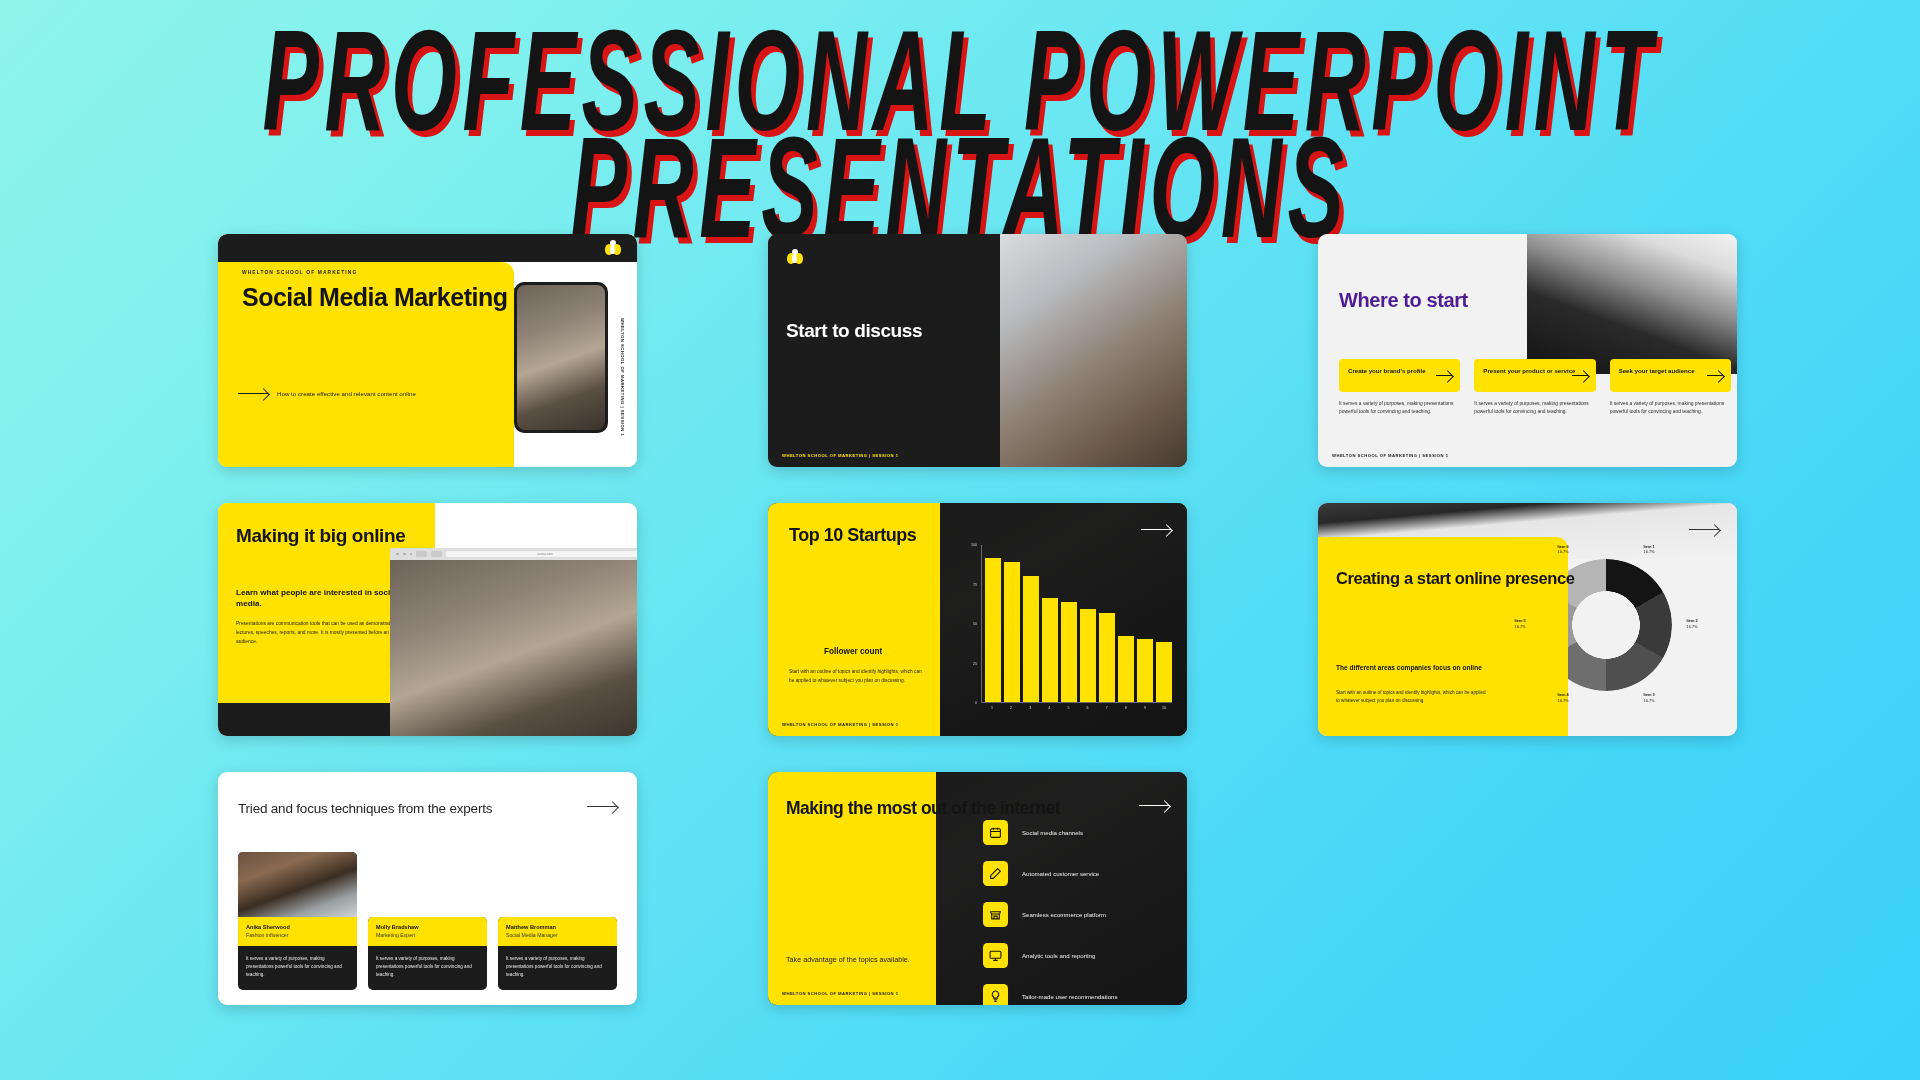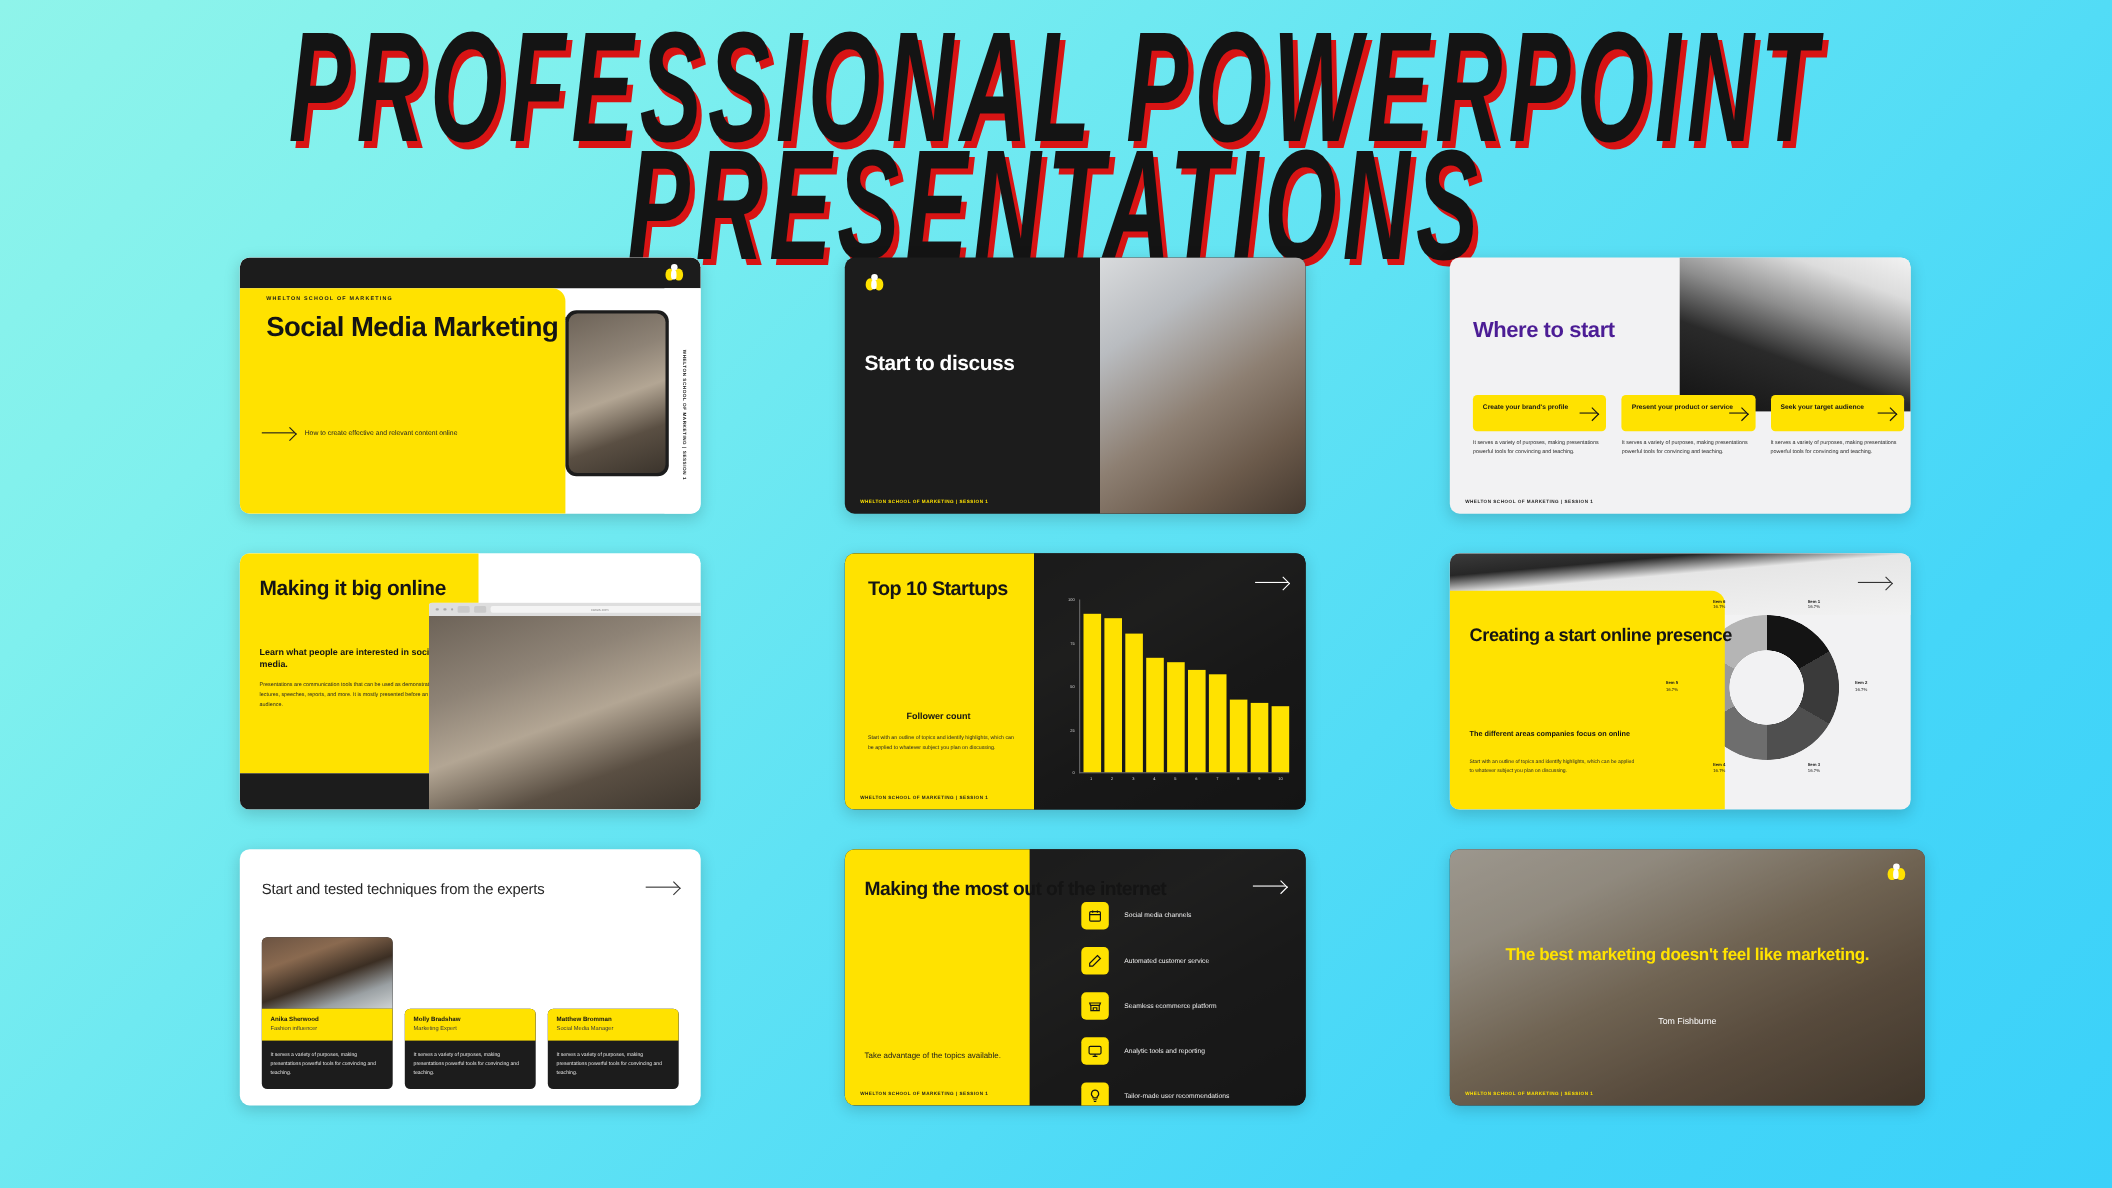--- a/index.html
+++ b/index.html
@@ -342,21 +342,21 @@
         <div class="lab" style="left: 309px; top: 40.5218px; width: 44px;"><b>Item 1</b><span>16.7%</span></div>
         <div class="lab" style="left: 352px; top: 115px; width: 44px;"><b>Item 2</b><span>16.7%</span></div>
         <div class="lab" style="left: 309px; top: 189.478px; width: 44px;"><b>Item 3</b><span>16.7%</span></div>
         <div class="lab" style="left: 223px; top: 189.478px; width: 44px;"><b>Item 4</b><span>16.7%</span></div>
         <div class="lab" style="left: 180px; top: 115px; width: 44px;"><b>Item 5</b><span>16.7%</span></div>
         <div class="lab" style="left: 223px; top: 40.5218px; width: 44px;"><b>Item 6</b><span>16.7%</span></div>
       </div>
   </div>
 
   <div class="slide s7">
-    <div class="h1">Start and tested techniques from the experts</div>
+    <div class="h1">Tried and focus techniques from the experts</div>
     <div class="arrow-r"></div>
     <div class="cards">
       <div class="card">
         <div class="pic ph ph-woman"></div>
         <div class="nm">
           <b>Anika Sherwood</b>
           <span>Fashion influencer</span>
         </div>
         <div class="bd">It serves a variety of purposes, making presentations powerful tools for convincing and teaching.</div>
       </div>
@@ -423,26 +423,14 @@
         <div class="ic">
           <svg width="13" height="13" viewBox="0 0 24 24" fill="none" stroke="#141414" stroke-width="2">
             <path d="M9 18h6M10 21h4M12 2a6 6 0 00-3.5 10.9V15h7v-2.1A6 6 0 0012 2z"></path>
             </svg>
         </div>
         <span>Tailor-made user recommendations</span>
       </div>
     </div>
   </div>
 
-  <div class="slide s9 sl-wide">
-    <div class="img ph ph-room"></div>
-    <div class="logo">
-      <i class="l2"></i>
-        <i class="l3"></i>
-        <i class="l4"></i>
-        <i class="l1"></i>
-    </div>
-    <div class="q">The best marketing doesn't feel like marketing.</div>
-    <div class="by">Tom Fishburne</div>
-    <div class="footer-tag">WHELTON SCHOOL OF MARKETING | SESSION 1</div>
-  </div>
 
 </div>
 
 </body></html>

